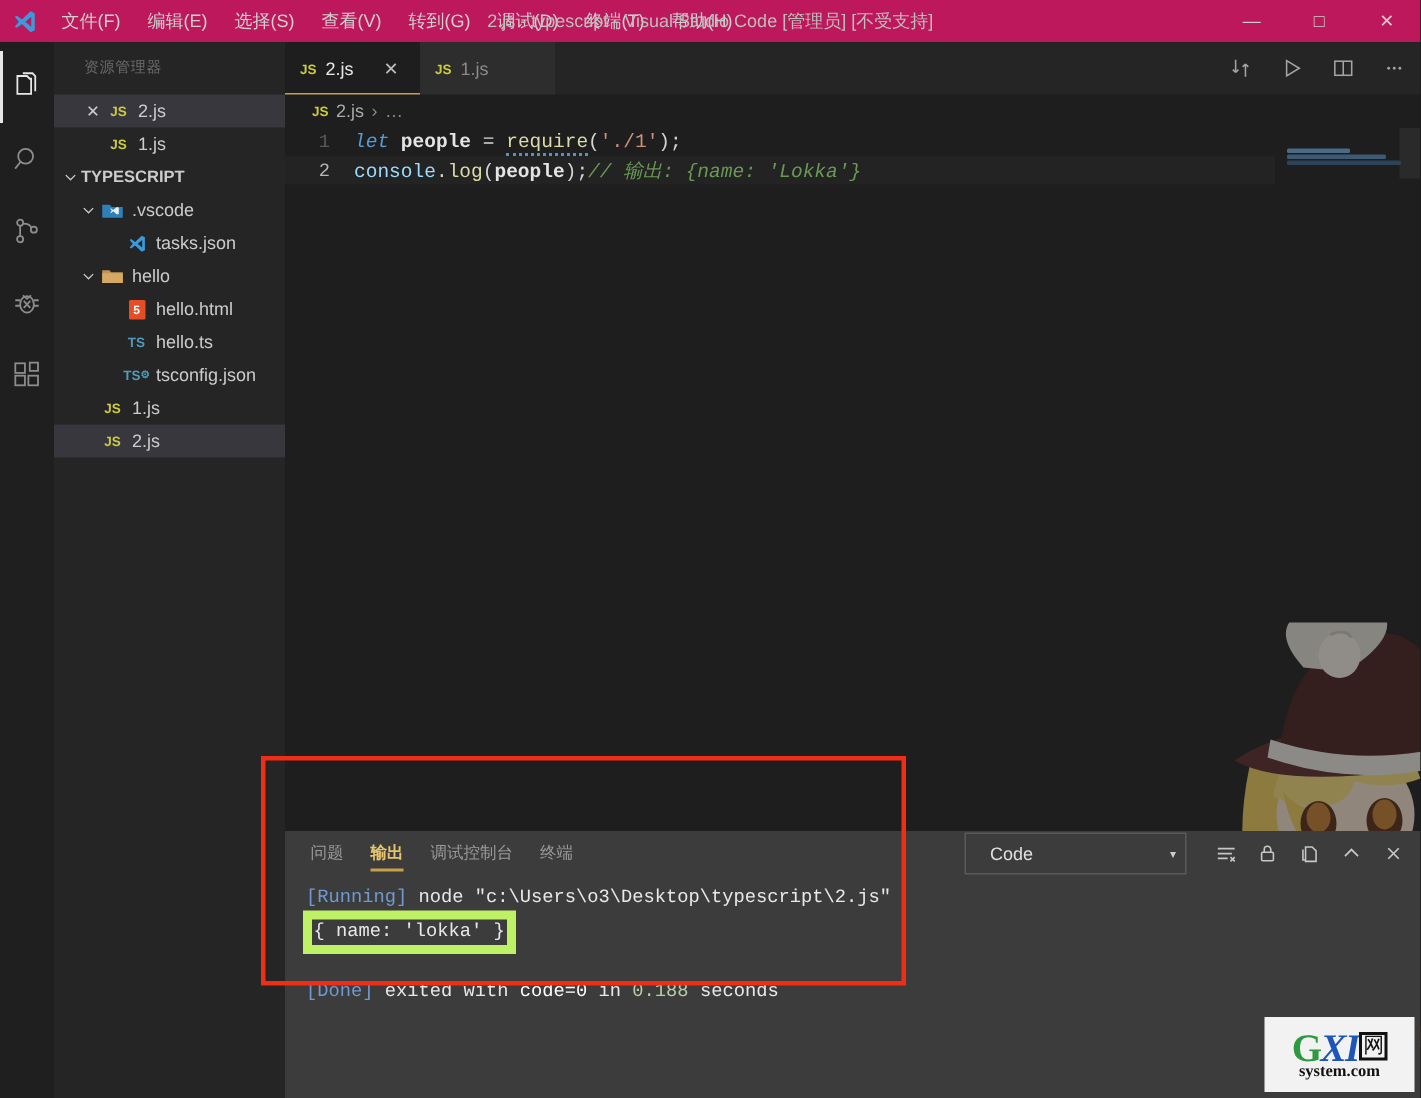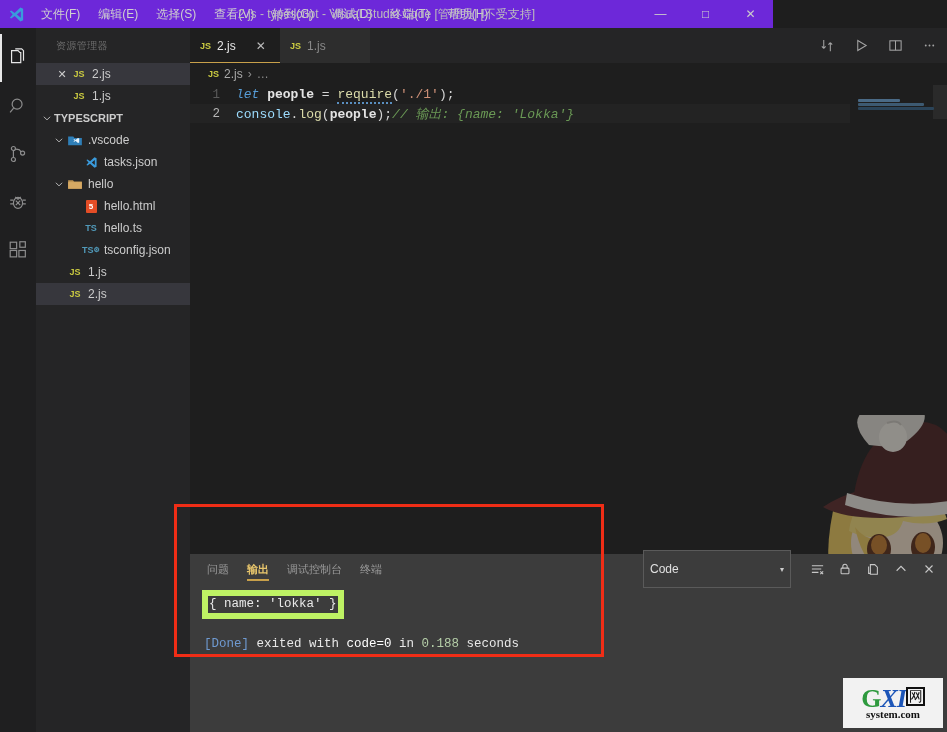--- a/index.html
+++ b/index.html
@@ -9,22 +9,22 @@
     background: #1e1e1e;
     font-family: "Liberation Sans", sans-serif;
     font-size: 12px;
     color: #cccccc;
     -webkit-font-smoothing: antialiased;
   }
   #app { position: relative; width: 947px; height: 732px; }
 
   
   .titlebar {
-    position: absolute; left: 0; top: 0; width: 773px; height: 28px;
-    background: #6d28d9; display: flex; align-items: center;
+    position: absolute; left: 0; top: 0; width: 947px; height: 28px;
+    background: #be185d; display: flex; align-items: center;
   }
   .vscode-logo { width: 32px; height: 28px; display: flex; align-items: center; justify-content: center; }
   .menu { display: flex; align-items: center; height: 28px; }
   .menu-item {
     padding: 0 9px; height: 28px; line-height: 28px;
     font-size: 12px; color: #cfcfcf; white-space: nowrap; cursor: default;
   }
   .title-center {
     position: absolute; left: 0; right: 0; top: 0; height: 28px;
     line-height: 28px; text-align: center; font-size: 12px; color: #bdbdbd;
@@ -154,22 +154,22 @@
   .panel-head { height: 30px; display: flex; align-items: center; position: relative; padding-left: 8px; }
   .panel-tab {
     padding: 0 9px; height: 30px; line-height: 30px; font-size: 11px; color: #9a9a9a; position: relative;
   }
   .panel-tab.active { color: #e7c56c; font-weight: 700; }
   .panel-tab.active::after {
     content: ""; position: absolute; left: 9px; right: 9px; bottom: 3px; height: 2px; background: #c8a04a;
   }
   .panel-actions { position: absolute; right: 6px; top: 0; height: 30px; display: flex; align-items: center; gap: 4px; }
   .dropdown {
-    width: 148px; height: 38px; background: #3c3c3c; border: 1px solid #5a5a5a;
-    display: flex; align-items: center; padding: 0 6px; font-size: 12px; color: #e0e0e0;
+    width: 148px; height: 28px; background: #3c3c3c; border: 1px solid #5a5a5a;
+    display: flex; align-items: center; padding: 0 16px; font-size: 12px; color: #e0e0e0;
     margin-right: 10px; position: relative;
   }
   .dropdown .dd-arrow { position: absolute; right: 6px; font-size: 8px; color: #cccccc; }
   .pa-btn { width: 24px; height: 24px; display: flex; align-items: center; justify-content: center; opacity: .85; }
 
   .output-body {
     padding: 6px 0 0 14px; font-family: "Liberation Mono", monospace; font-size: 12.5px; line-height: 17px;
   }
   .o-running { color: #6f9ad1; }
   .o-white { color: #e8e8e8; }
@@ -508,20 +508,23 @@
         <div class="pa-btn">
           <svg width="14" height="14" viewBox="0 0 16 16" fill="none" stroke="#e0e0e0" stroke-width="1.3">
             <path d="M4 4l8 8M12 4l-8 8"></path>
           </svg>
         </div>
       </div>
     </div>
 
     <div class="output-body">
       <div>
+        <span class="o-running">[Running]</span><span class="o-text"> node "c:\Users\o3\Desktop\typescript\2.js"</span>
+      </div>
+      <div>
         <span class="o-white boxed">{ name: 'lokka' }</span>
       </div>
       <div style="height:17px">&nbsp;</div>
       <div>
         <span class="o-done">[Done]</span><span class="o-text"> exited with </span><span class="o-code">code=0</span><span class="o-text"> in </span><span class="o-num">0.188</span><span class="o-text"> seconds</span>
       </div>
     </div>
   </div>
 
   <div class="annot" style="left:174px; top:504px; width:430px; height:153px;"></div>

